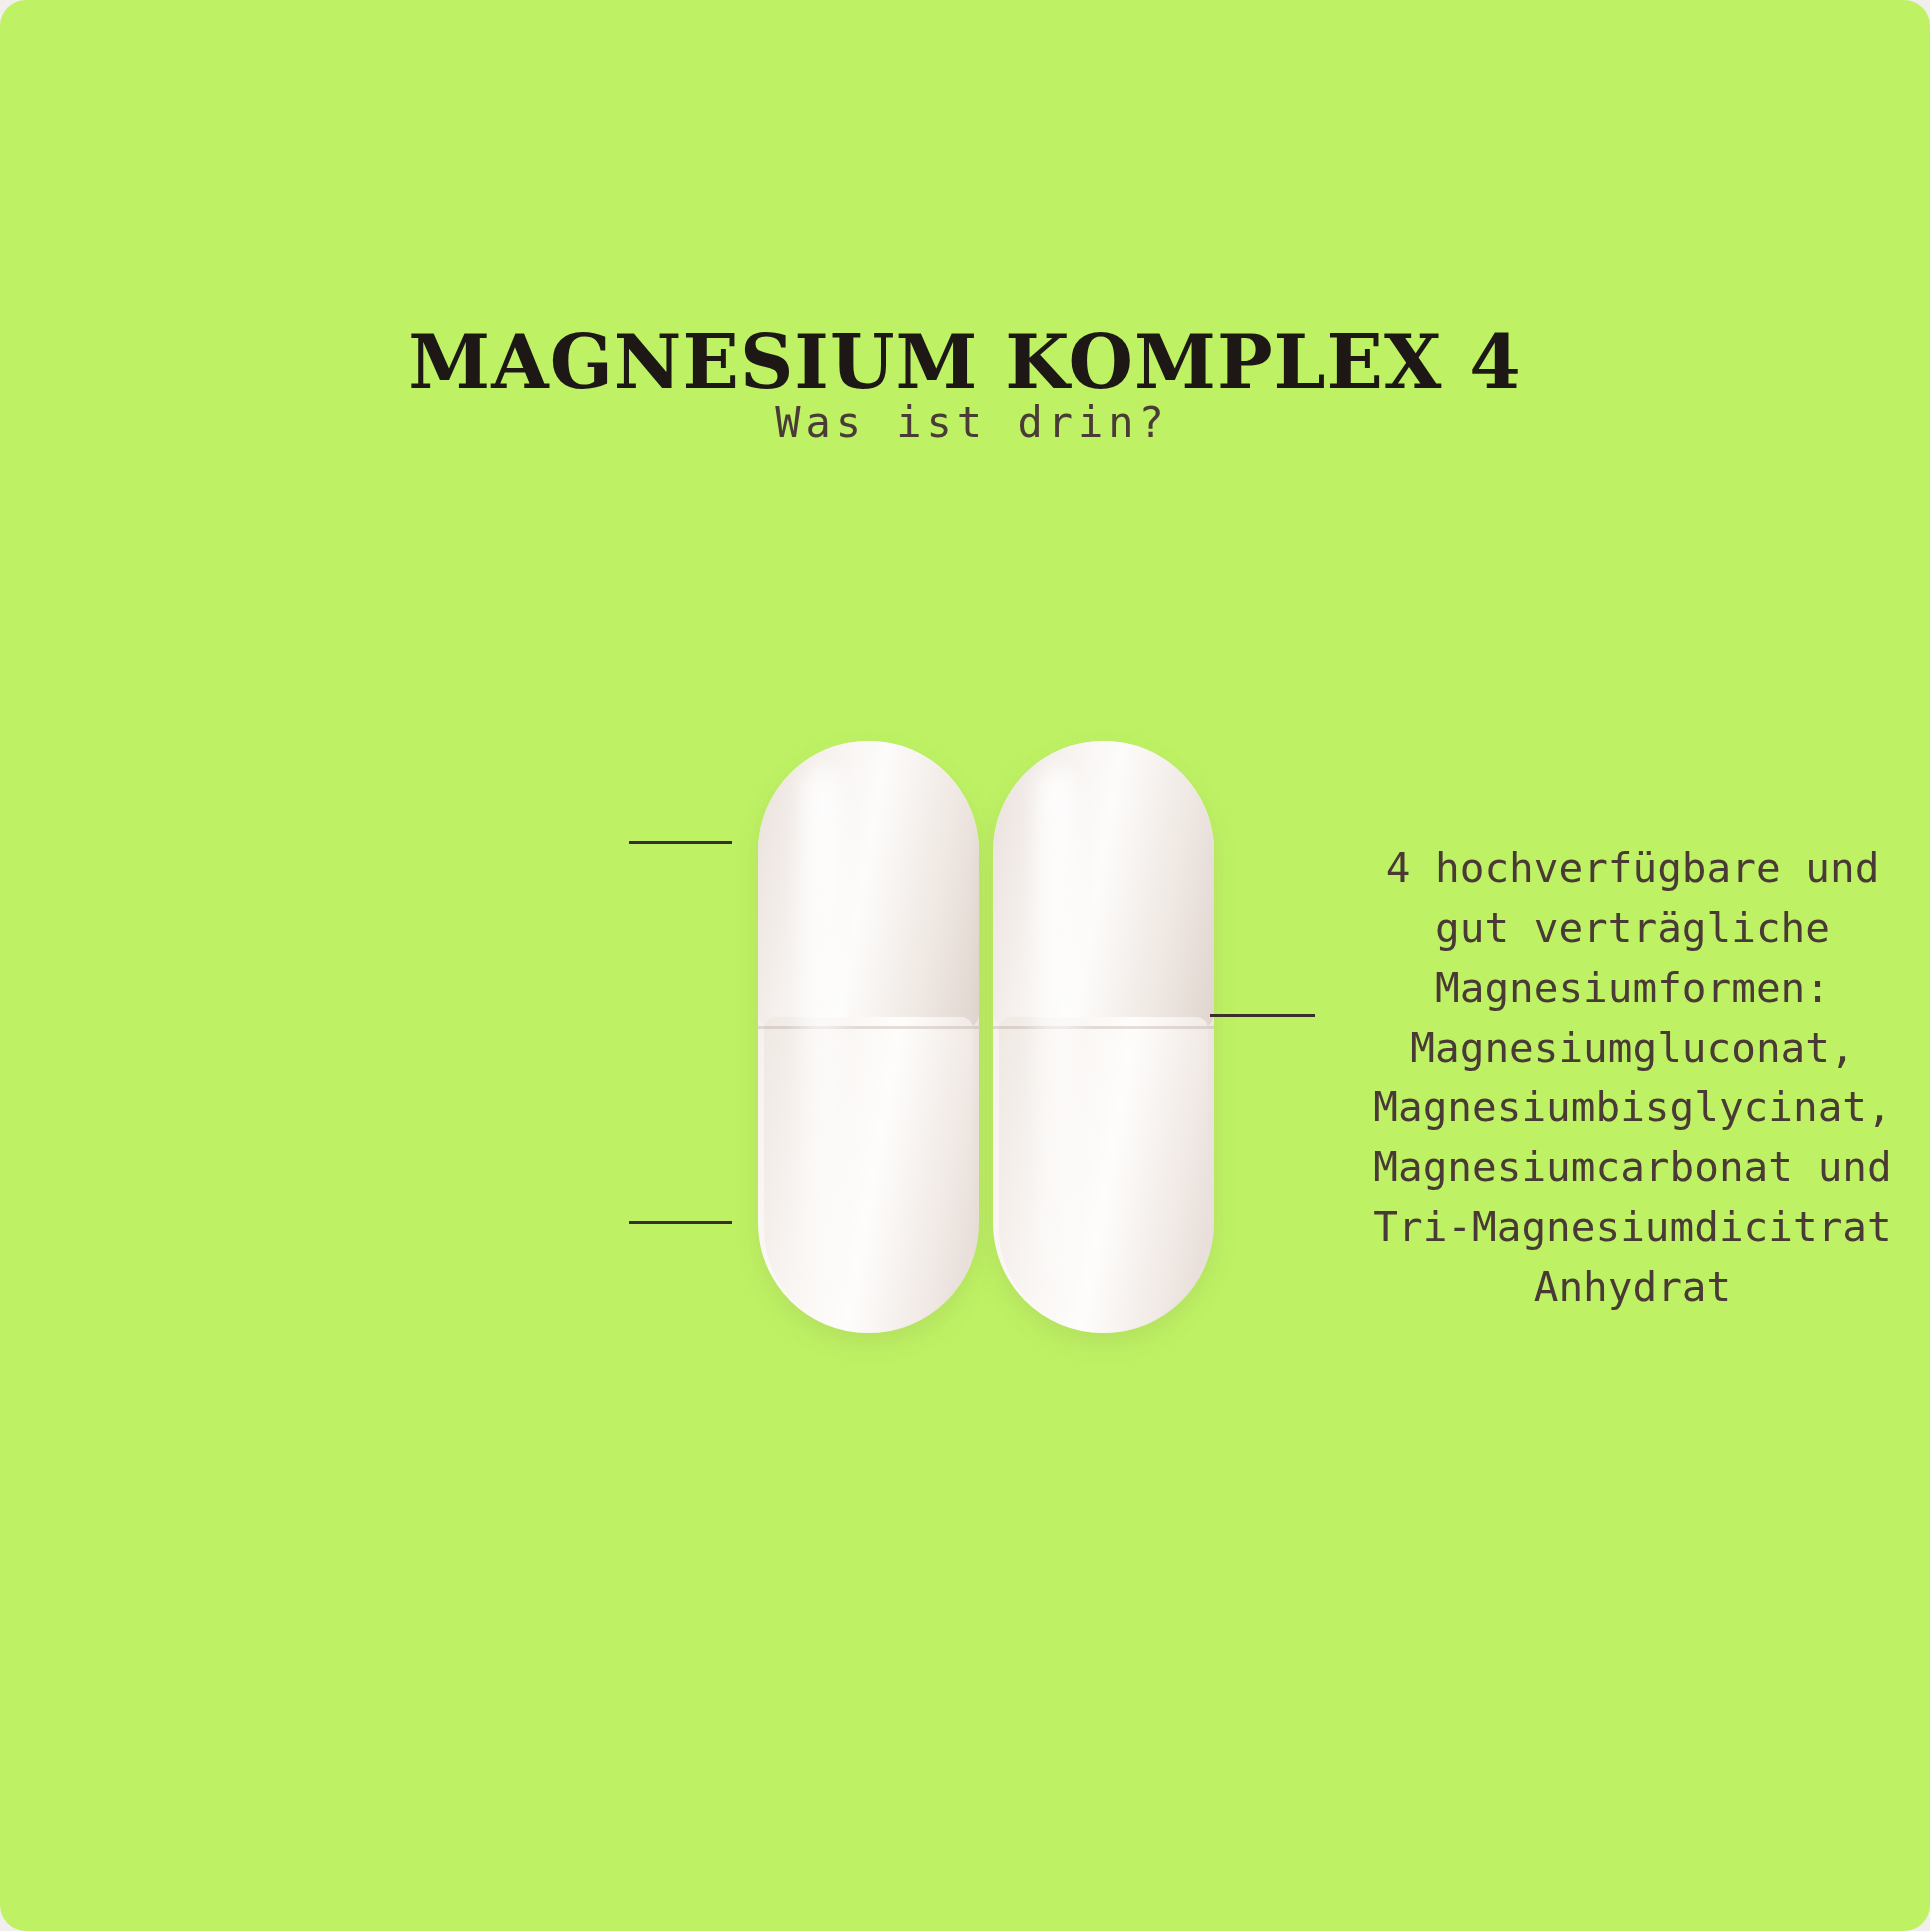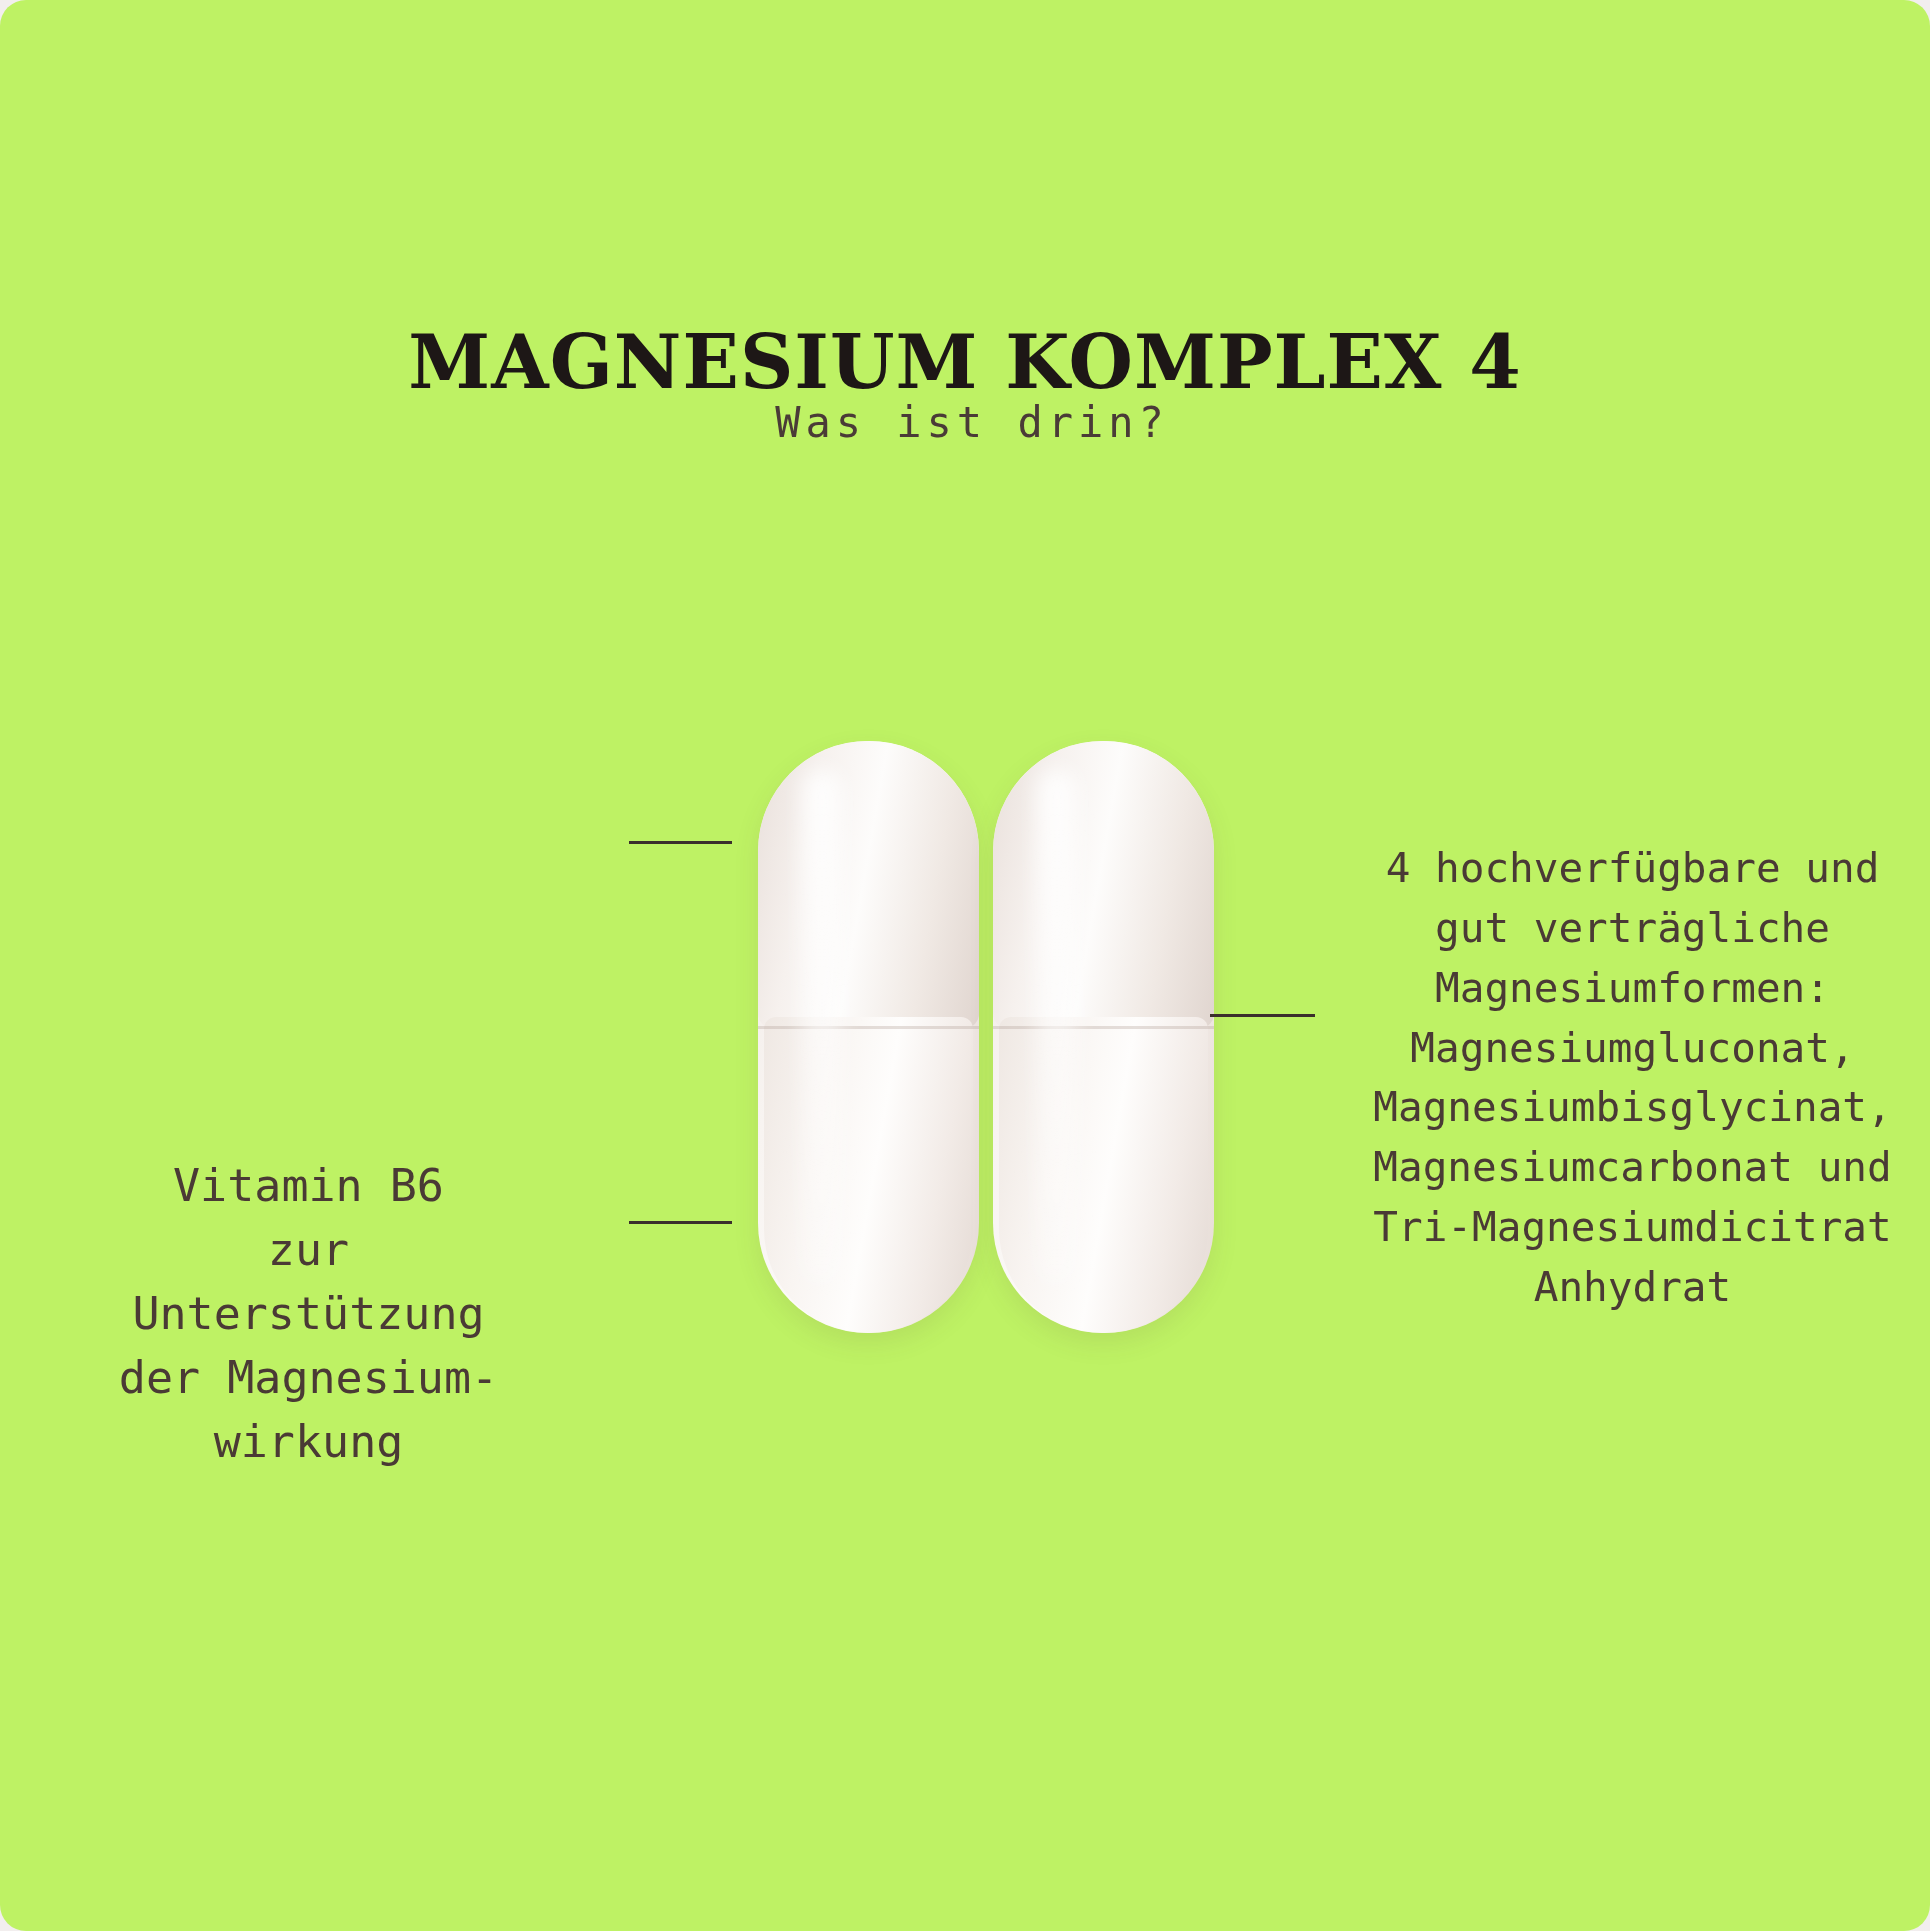--- a/index.html
+++ b/index.html
@@ -161,25 +161,20 @@
       <div class="cap-bottom"></div>
       <div class="seam"></div>
       <div class="gloss"></div>
     </div>
   </div>
 
   <div class="leader" id="leader-dose"></div>
   <div class="leader" id="leader-b6"></div>
   <div class="leader" id="leader-forms"></div>
 
-  <div class="callout" id="callout-b6">Vitamin B6
-zur
-Unterstützung
-der Magnesium-
-wirkung</div>
   <div class="callout" id="callout-forms">4 hochverfügbare und
 gut verträgliche
 Magnesiumformen:
 Magnesiumgluconat,
 Magnesiumbisglycinat,
 Magnesiumcarbonat und
 Tri-Magnesiumdicitrat
 Anhydrat</div>
 
 </div>

